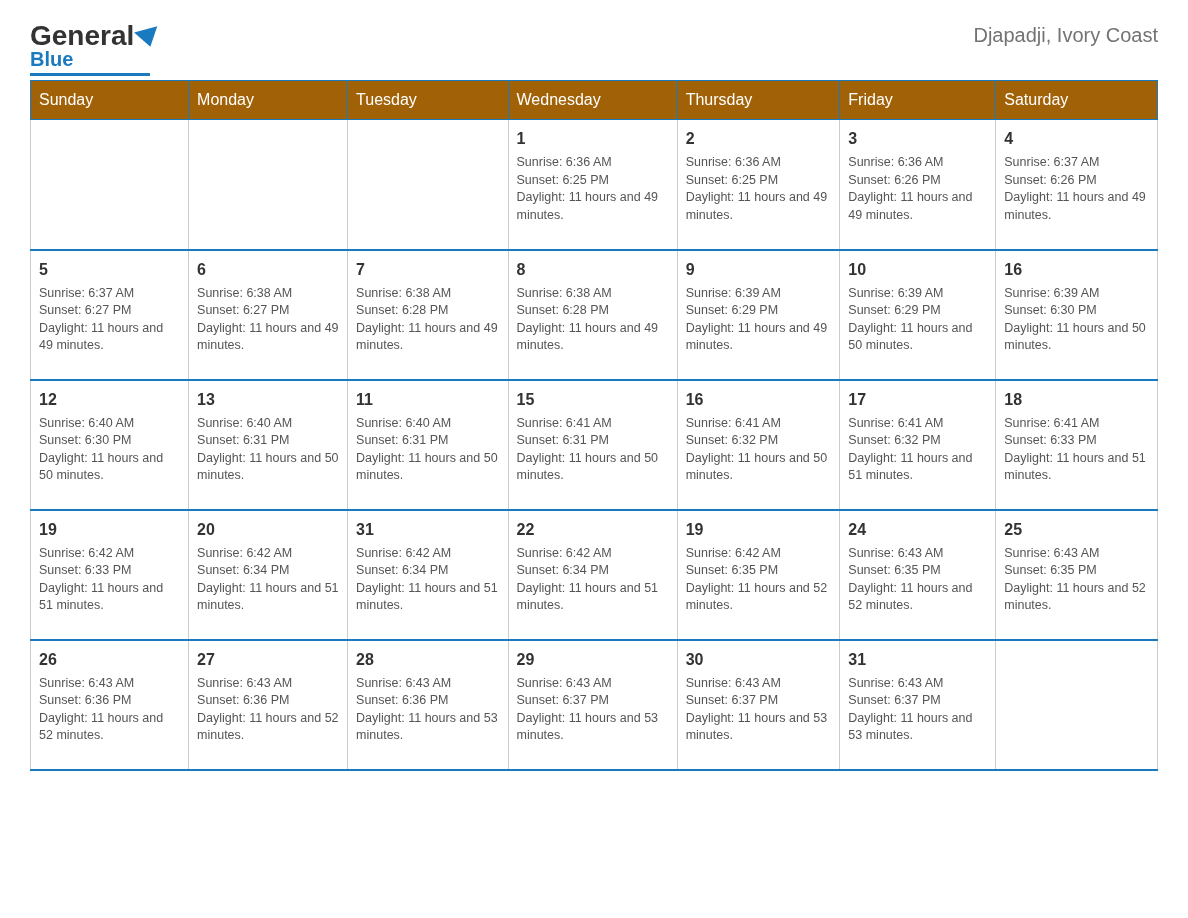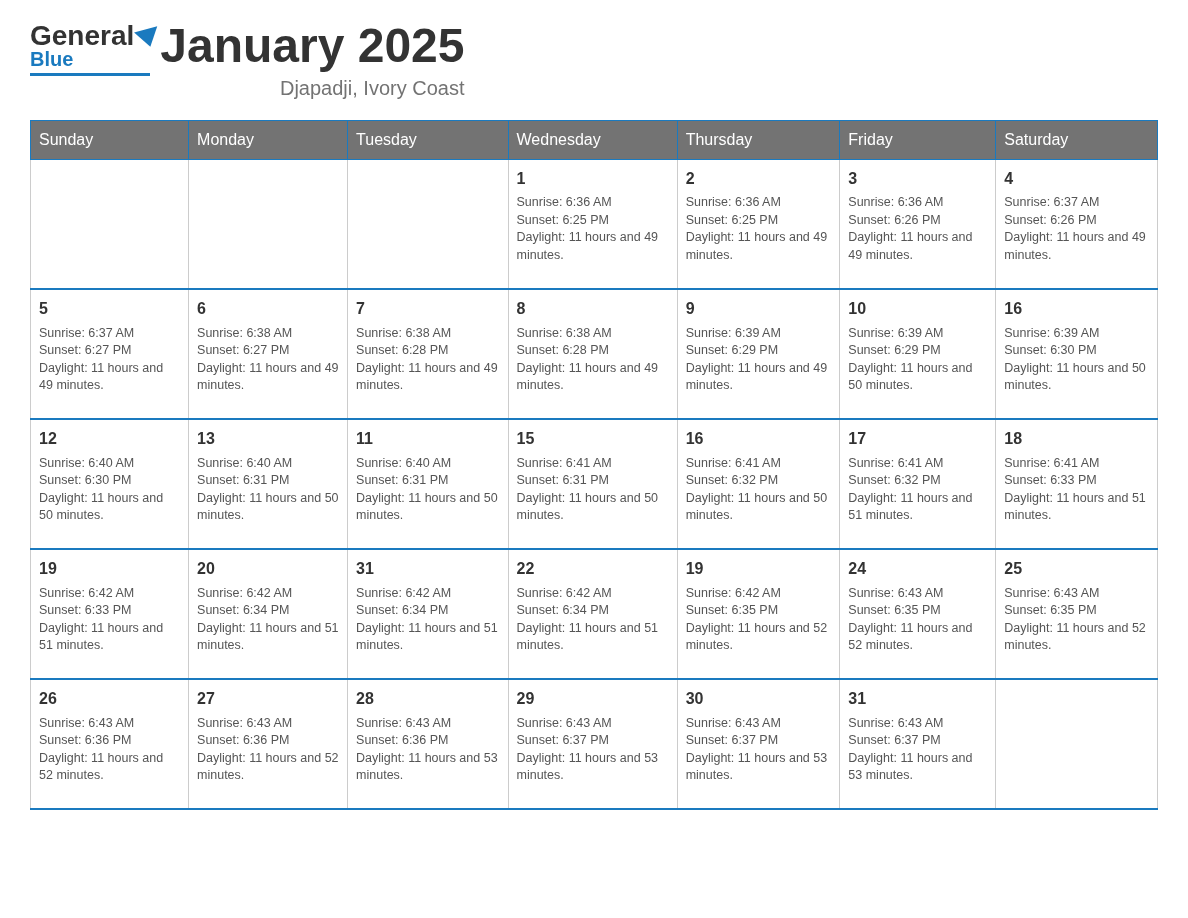--- a/index.html
+++ b/index.html
@@ -6,22 +6,23 @@
     body {
       font-family: Arial, sans-serif;
       background: #fff;
       color: #333;
       width: 1188px;
       min-height: 918px;
       padding: 20px 30px;
     }
     .header {
       display: flex;
+      justify-content: space-between;
       align-items: flex-start;
-      margin-bottom: 20px;
+      margin-bottom: 4px;
     }
     .logo {
       display: flex;
       flex-direction: column;
       align-items: flex-start;
     }
     .logo-text {
       font-size: 28px;
       font-weight: bold;
       color: #333;
@@ -59,21 +60,21 @@
     .location {
       font-size: 20px;
       color: #737373;
       margin-top: 4px;
     }
     .calendar {
       width: 100%;
       border-collapse: collapse;
     }
     .calendar thead tr {
-      background: #737373;
+      background: #a16207;
       color: #fff;
     }
     .calendar thead th {
       padding: 10px 8px;
       font-size: 16px;
       font-weight: normal;
       text-align: left;
       border: 1px solid #1a7abf;
     }
     .calendar tbody tr {
@@ -112,21 +113,20 @@
     <div class="logo-text">
       <span class="logo-general">General</span>
         <span class="logo-triangle"></span>
     </div>
     <div style="margin-top:-4px; margin-left:0;">
       <span class="logo-blue" style="font-size:20px;font-weight:bold;color:#1a7abf;">Blue</span>
     </div>
     <div class="logo-line"></div>
   </div>
   <div class="title-section">
-    <div class="month-title">January 2025</div>
     <div class="location">Djapadji, Ivory Coast</div>
   </div>
 </div>
 
 <table class="calendar">
   <thead>
     <tr>
       <th>Sunday</th>
       <th>Monday</th>
       <th>Tuesday</th>

